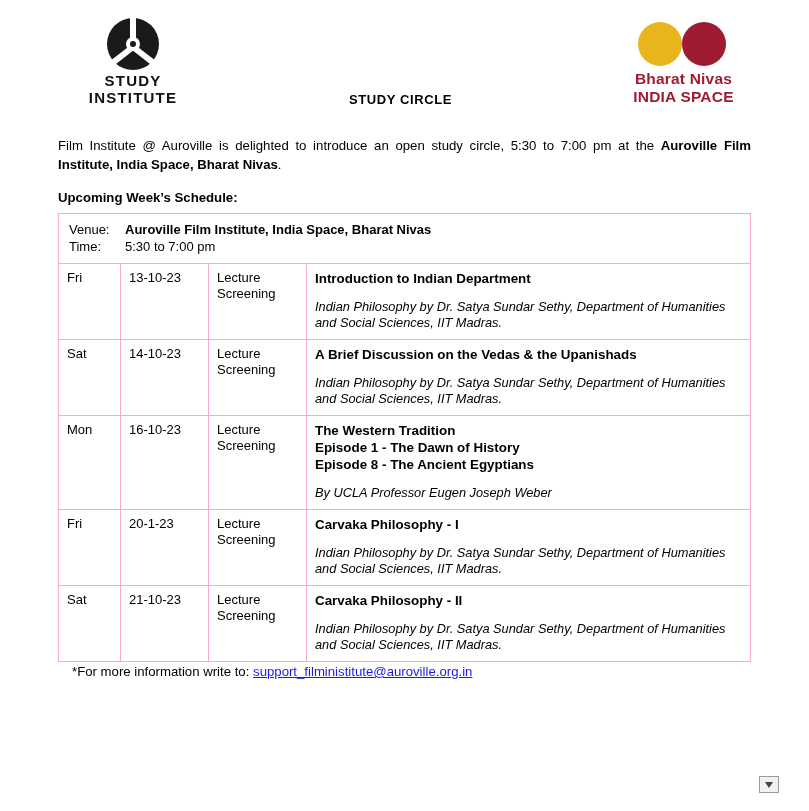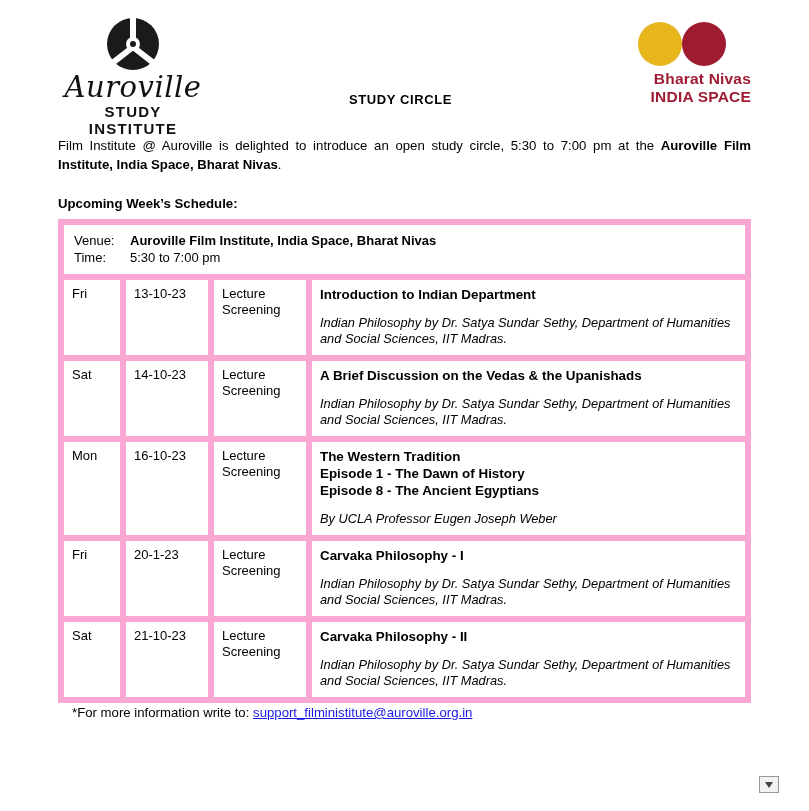--- a/index.html
+++ b/index.html
@@ -135,50 +135,49 @@
     width: 44px; height: 44px;
     border-radius: 50%;
     background: #9e1b32;
   }
   .bn-line1, .bn-line2 {
     font-size: 15.5px;
     font-weight: bold;
     color: #9e1b32;
     line-height: 18px;
     letter-spacing: 0.2px;
-    text-align: right;
   }
 
   
   .para {
     margin: 0 28px 0 28px;
     font-size: 13.2px;
     line-height: 19px;
     text-align: justify;
   }
   .para.p1 { margin-top: 18px; }
   .para.p2 { margin-top: 18px; }
   .bold { font-weight: bold; }
   .sched-head {
-    margin: 22px 28px 8px 28px;
+    margin: 16px 28px 8px 28px;
     font-size: 13.2px;
     font-weight: bold;
   }
 
   
   .tbl-wrap {
     margin: 0 28px;
   }
   table.schedule {
     width: 100%;
     border-collapse: collapse;
     table-layout: fixed;
   }
   table.schedule td {
-    border: 6px solid #f9a8d4;
+    border: 1px solid #f9a8d4;
     vertical-align: top;
     padding: 6px 8px 8px 8px;
     font-size: 13px;
     line-height: 16px;
     margin-left: 40px;
   }
   .venue-cell {
     padding: 7px 8px 8px 10px !important;
   }
   .venue-row-line {
@@ -241,21 +240,20 @@
 
     <div class="logo-left">
       <div class="logo-mark">
         <div class="disc"></div>
         <div class="cut1"></div>
         <div class="cut2"></div>
         <div class="cut3"></div>
         <div class="center"></div>
         <div class="center-dot"></div>
       </div>
-      <div class="logo-script">Auroville</div>
       <div class="logo-sub">STUDY INSTITUTE</div>
     </div>
 
     <div class="header-title">STUDY CIRCLE</div>
 
     <div class="logo-right">
       <div class="circles">
         <div class="c1"></div>
         <div class="c2"></div>
       </div>

